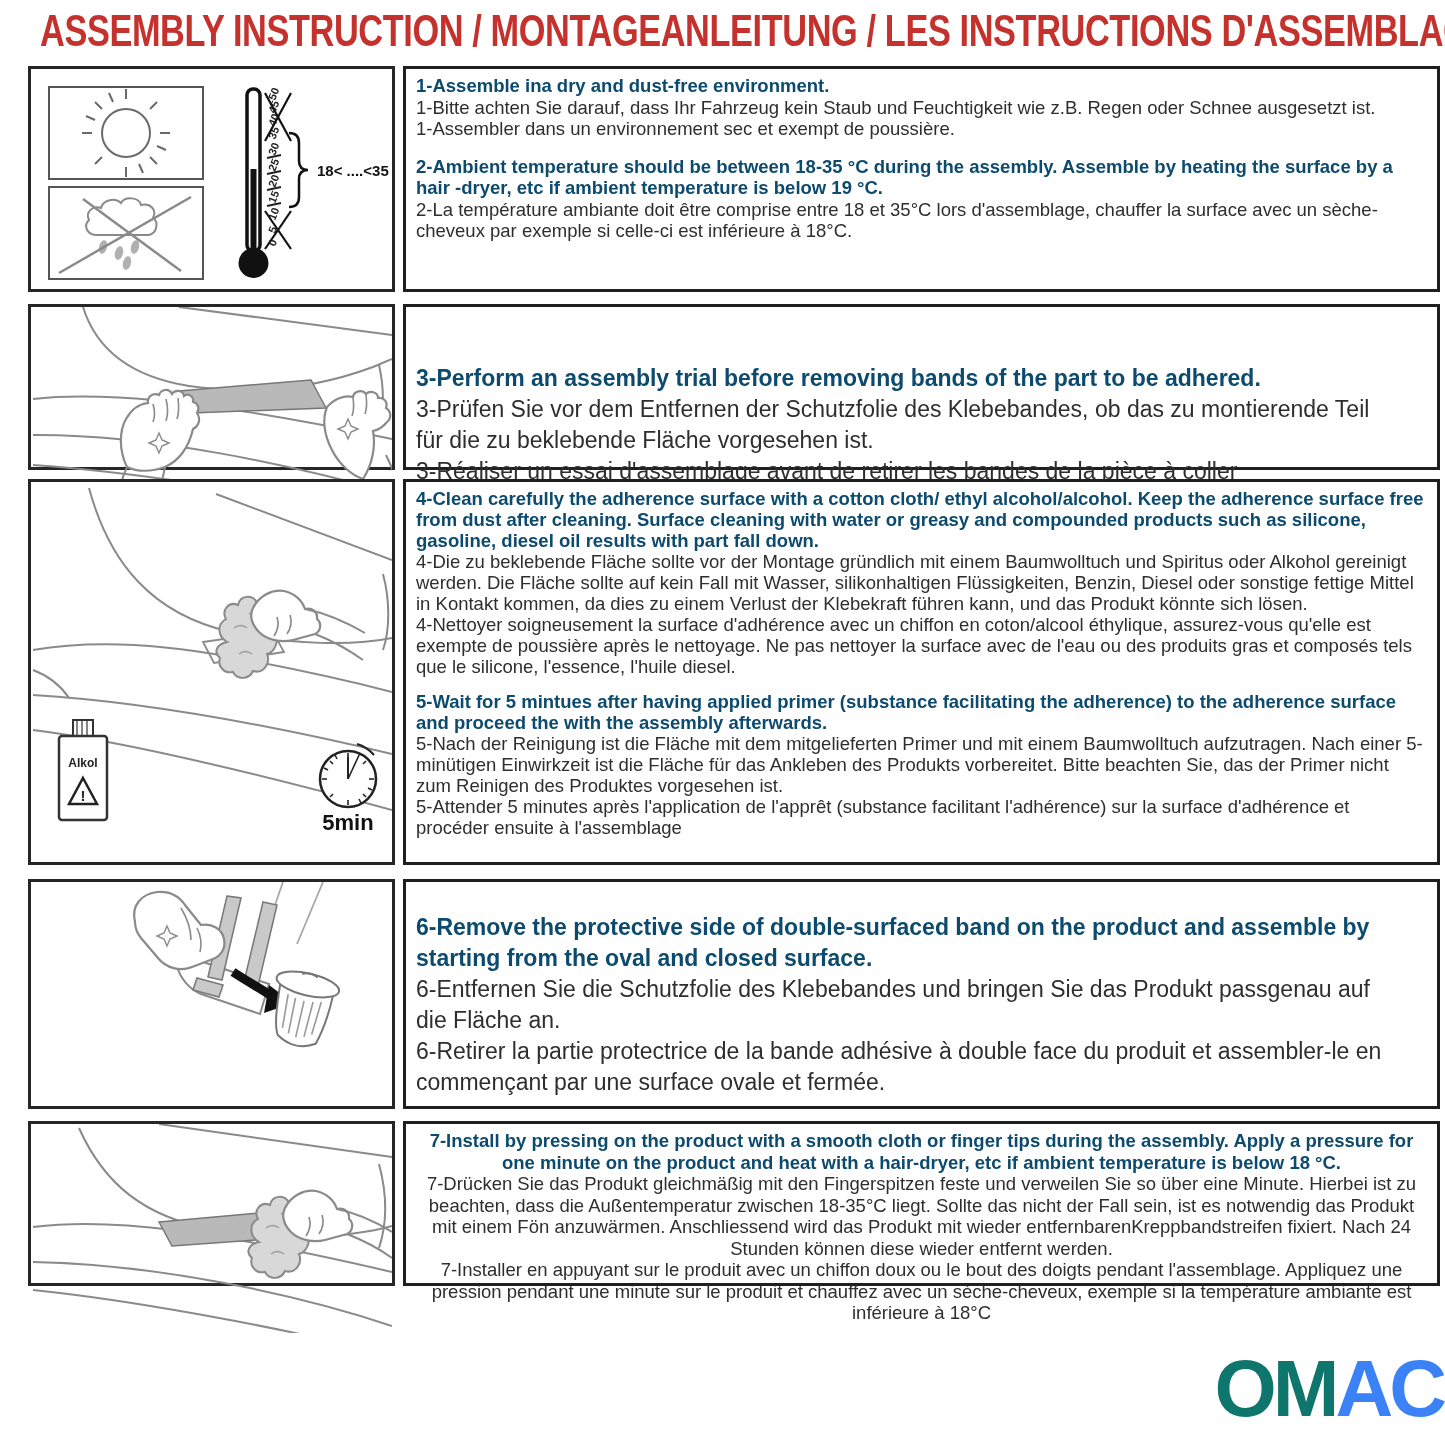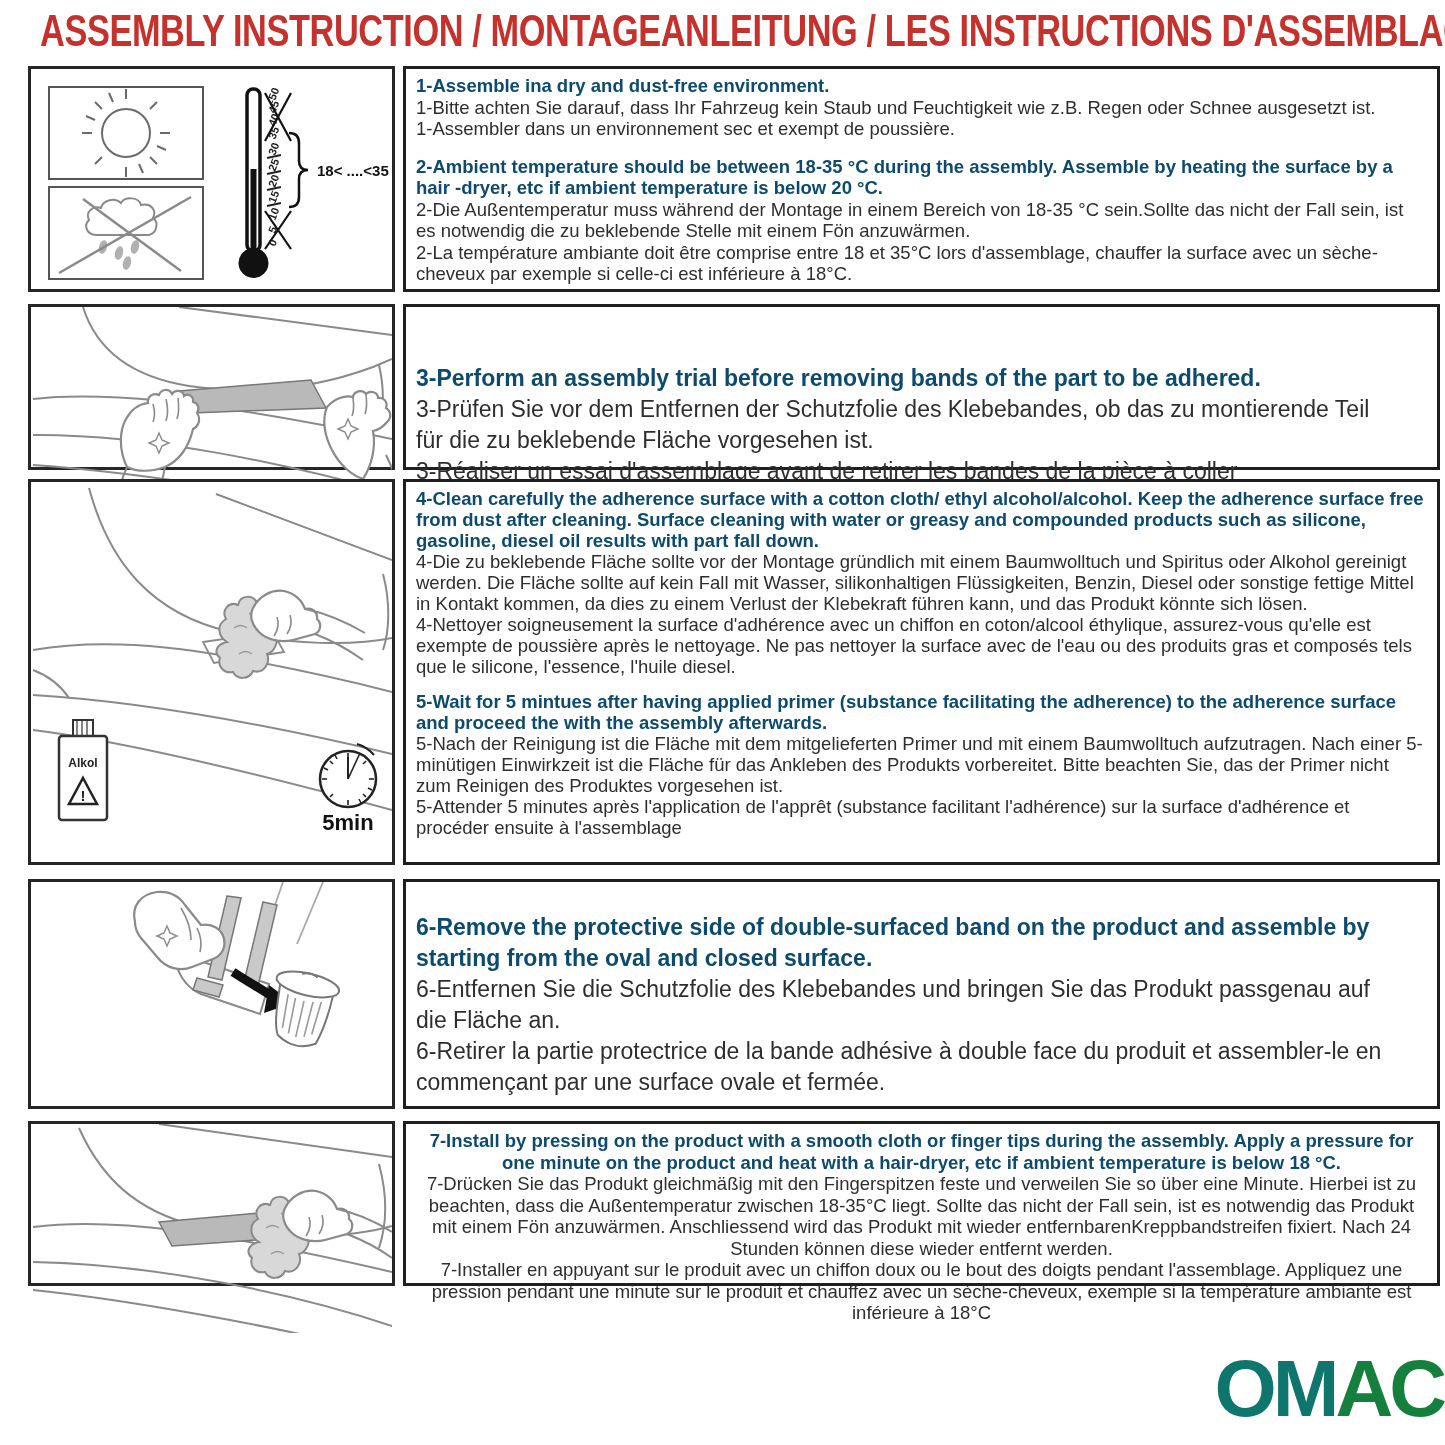--- a/index.html
+++ b/index.html
@@ -35,21 +35,21 @@
   .text-large p{max-width:985px;}
   p.b{font-weight:bold;color:#0c4a6e;}
   p.gap{margin-top:16px;}
   .r3 p.gap{margin-top:14px;}
   .logo-wrap{
     position:absolute;right:2px;bottom:16px;background:#fff;
     padding:0 0 0 22px;line-height:1;z-index:5;
     font-weight:bold;font-size:80px;letter-spacing:-4px;white-space:nowrap;
   }
   .logo-black{color:#0f766e;}
-  .logo-red{color:#15803d;margin-top:42px;}
+  .logo-red{color:#3b82f6;margin-top:42px;}
   svg text{font-family:"Liberation Sans","DejaVu Sans",sans-serif;}
 </style>
 </head>
 <body>
 
 <div class="page">
 
   <div class="title">ASSEMBLY INSTRUCTION / MONTAGEANLEITUNG / LES INSTRUCTIONS D'ASSEMBLAGE</div>
 
   <div class="row r1">
@@ -121,22 +121,21 @@
 
           <path d="M 258 64 Q 268 64 268 74 L 268 92 Q 268 101 277 101 Q 268 101 268 110 L 268 128 Q 268 138 258 138" fill="none" stroke="#111" stroke-width="2.5"></path>
           <text x="286" y="107" font-size="15" font-weight="bold" fill="#111">18&lt; ....&lt;35 C</text>
         </g>
       </svg>
     </div>
     <div class="text-box text-small">
       <p class="b">1-Assemble ina dry and dust-free environment.</p>
       <p>1-Bitte achten Sie darauf, dass Ihr Fahrzeug kein Staub und Feuchtigkeit wie z.B. Regen oder Schnee ausgesetzt ist.</p>
       <p>1-Assembler dans un environnement sec et exempt de poussière.</p>
-      <p class="b gap">2-Ambient temperature should be between 18-35 °C  during the assembly. Assemble by heating the surface by a hair -dryer, etc if ambient temperature is below 20 °C.</p>
-      <p>2-Die Außentemperatur muss während der Montage in einem Bereich von 18-35 °C  sein.Sollte das nicht der Fall sein, ist es notwendig die zu beklebende Stelle mit einem Fön anzuwärmen.</p>
+      <p class="b gap">2-Ambient temperature should be between 18-35 °C  during the assembly. Assemble by heating the surface by a hair -dryer, etc if ambient temperature is below 19 °C.</p>
       <p>2-La température ambiante doit être comprise entre 18 et 35°C lors d'assemblage, chauffer la surface avec un sèche-cheveux par exemple si celle-ci est inférieure à 18°C.</p>
     </div>
   </div>
 
   <div class="row r2">
     <div class="illus-box">
       <svg width="361" height="220" viewBox="0 0 361 220">
         <g fill="none" stroke="#8a8a8a" stroke-width="2">
           <path d="M 52 0 C 66 45 102 70 158 79 C 226 89 288 80 342 60 L 361 52"></path>
           <path d="M 148 0 L 361 28"></path>

